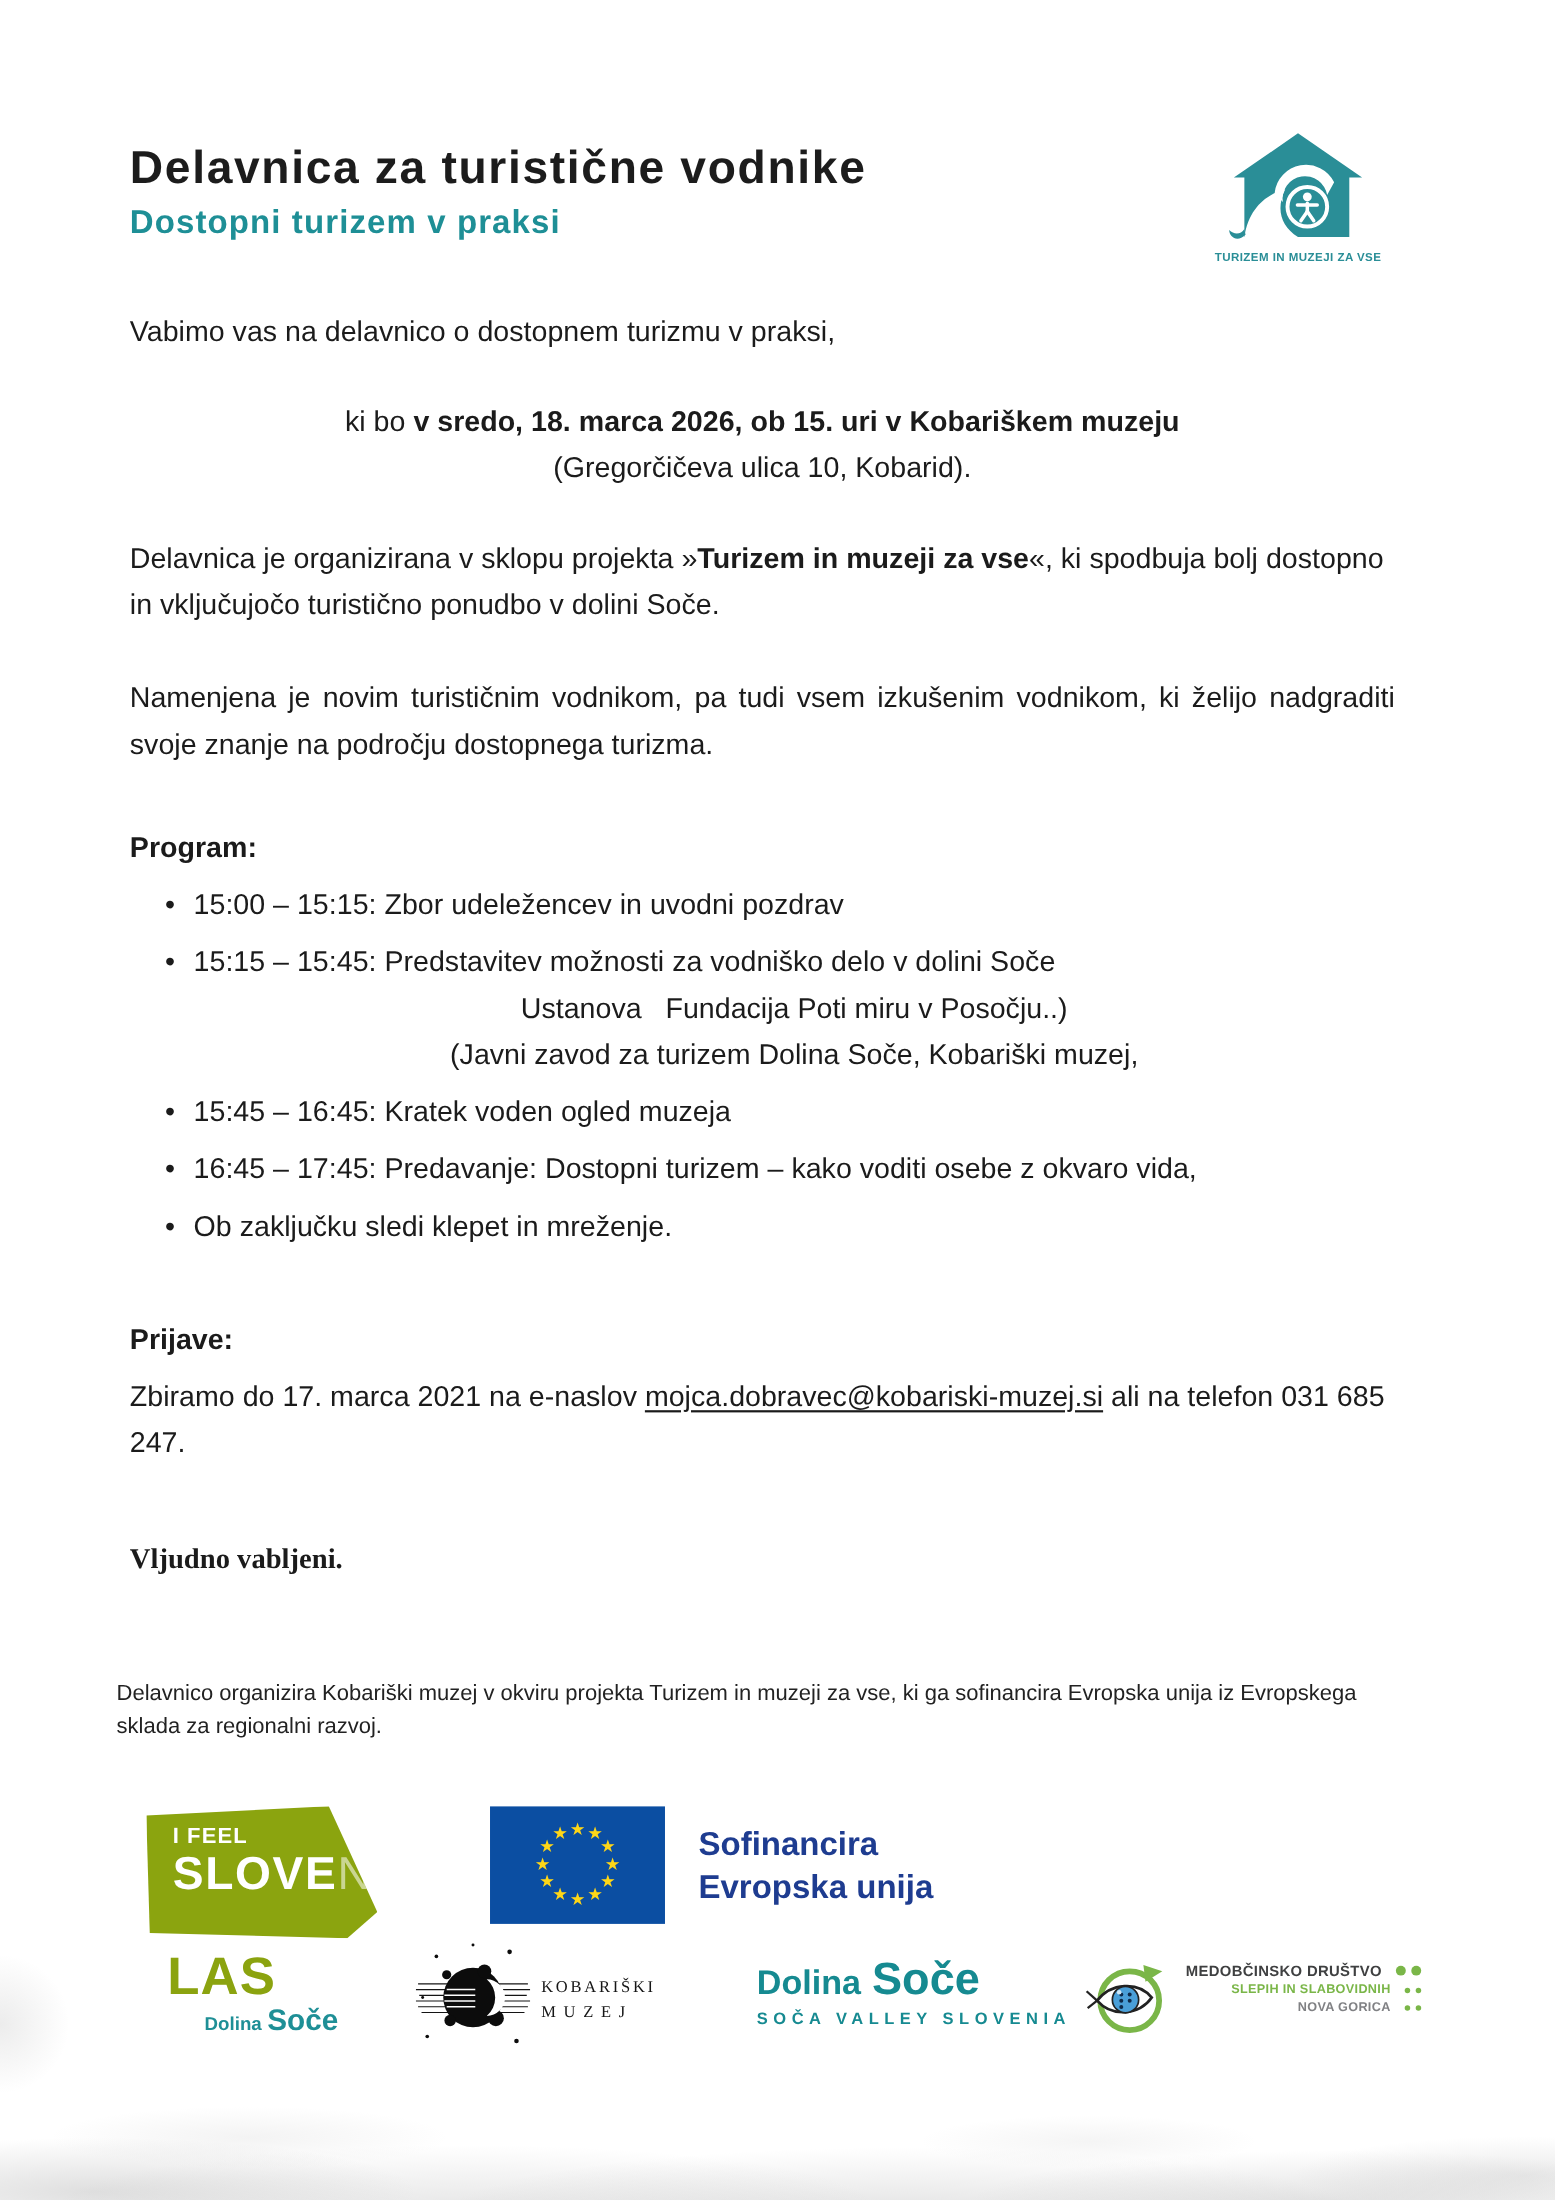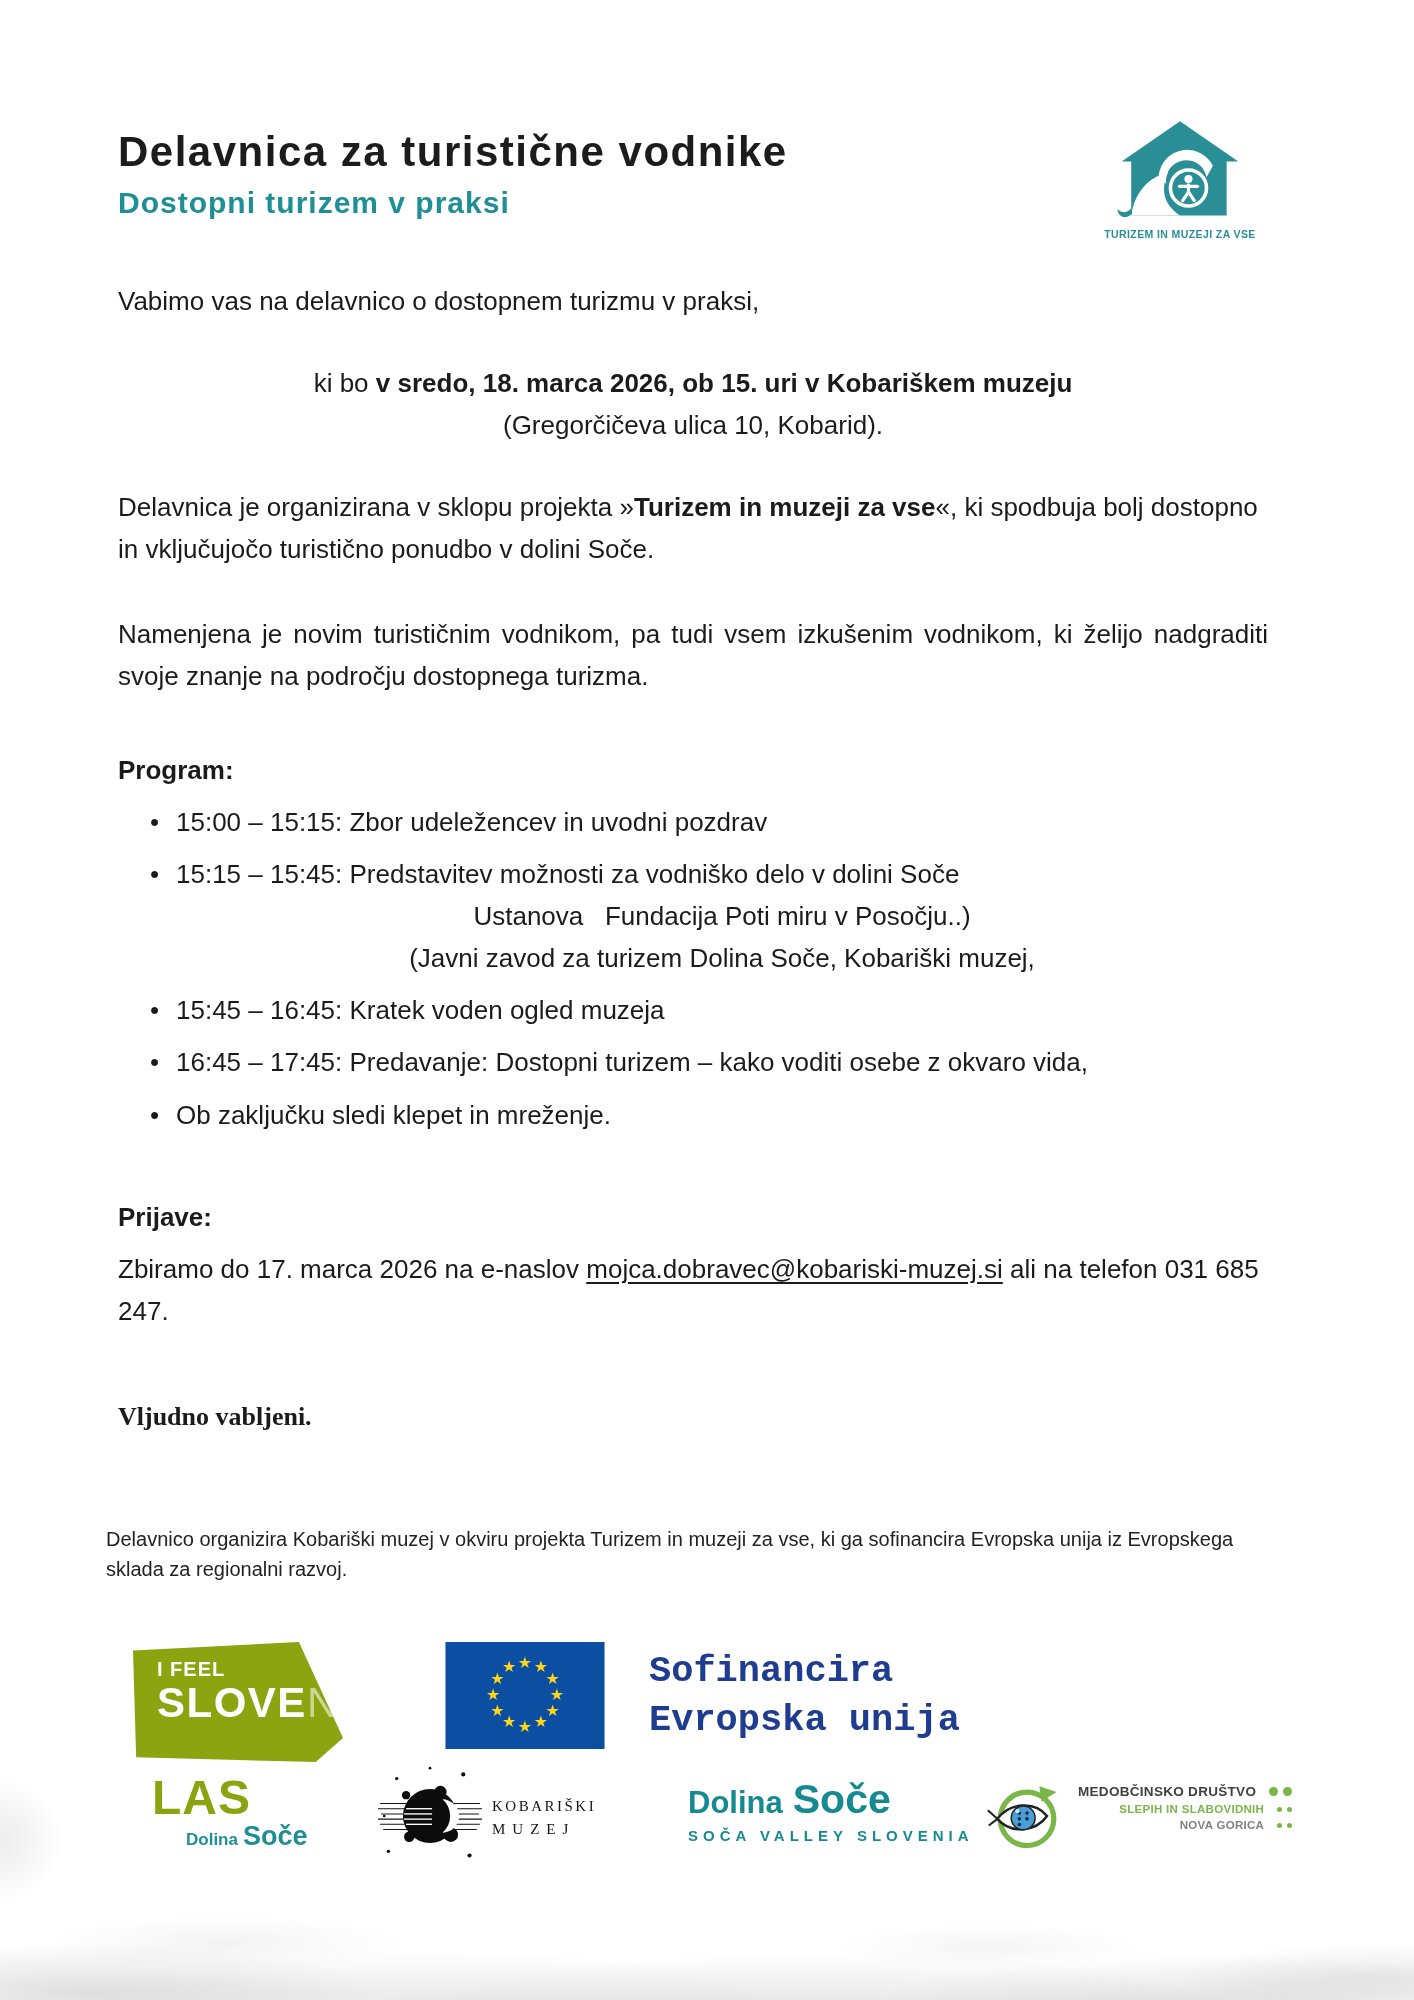--- a/index.html
+++ b/index.html
@@ -65,21 +65,21 @@
     clip-path:polygon(0% 7%, 79% 0%, 100% 80%, 87% 100%, 1.5% 96%);
     color:#fff;padding:16px 0 0 24px;box-sizing:border-box;
   }
   .ifeel .l1{font-size:20px;font-weight:700;letter-spacing:1px;line-height:1.1;}
   .ifeel .l2{font-size:42px;font-weight:700;letter-spacing:1.5px;line-height:1.1;text-align:center;}
   .ifeel .l2 .lite{color:rgba(255,255,255,.55);font-weight:400;}
   
   .eu{left:445px;top:24px;display:flex;align-items:center;}
   .eu .flag{display:block;}
   .eu .eu-label{
-    margin-left:44px;font-size:37px;font-weight:700;color:#1e3c90;line-height:1.3;font-family:Liberation Mono, monospace;
+    margin-left:30px;font-size:30px;font-weight:700;color:#1e3c90;line-height:1.3;
   }
   
   .las{left:152px;top:160px;}
   .las .word{font-size:48px;font-weight:700;color:#8ba30f;line-height:.85;letter-spacing:1px;}
   .las .row{margin:2px 0 0 34px;display:flex;align-items:baseline;color:#1e8f96;}
   .las .d{font-size:17px;font-weight:700;}
   .las .s{font-size:27px;font-weight:700;margin-left:5px;}
   
   .muzej{left:378px;top:146px;display:flex;align-items:center;}
   .muzej .mtext{margin-left:10px;font-family:"Liberation Serif",serif;color:#161616;}
@@ -175,21 +175,21 @@
       </li>
       <li>
         <span>16:45 – 17:45: Predavanje: Dostopni turizem – kako voditi osebe z okvaro vida,</span>
       </li>
       <li>
         <span>Ob zaključku sledi klepet in mreženje.</span>
       </li>
     </ul>
 
     <p class="section-heading">Prijave:</p>
-    <p class="prijave-par"><span style="white-space:pre-wrap;">Zbiramo do 17. marca 2026 na e-naslov </span><a class="email">mojca.dobravec@kobariski-muzej.si</a><span style="white-space:pre-wrap;"> ali na telefon 031 685 247.</span></p>
+    <p class="prijave-par"><span style="white-space:pre-wrap;">Zbiramo do 17. marca 2021 na e-naslov </span><a class="email">mojca.dobravec@kobariski-muzej.si</a><span style="white-space:pre-wrap;"> ali na telefon 031 685 247.</span></p>
 
     <p class="closing">Vljudno vabljeni.</p>
   </div>
 
   <p class="footer-note">Delavnico organizira Kobariški muzej v okviru projekta Turizem in muzeji za vse, ki ga sofinancira Evropska unija iz Evropskega sklada za regionalni razvoj.</p>
 
   <div class="logos">
 
     <div class="logo ifeel">
       <div class="l1">I FEEL</div>

